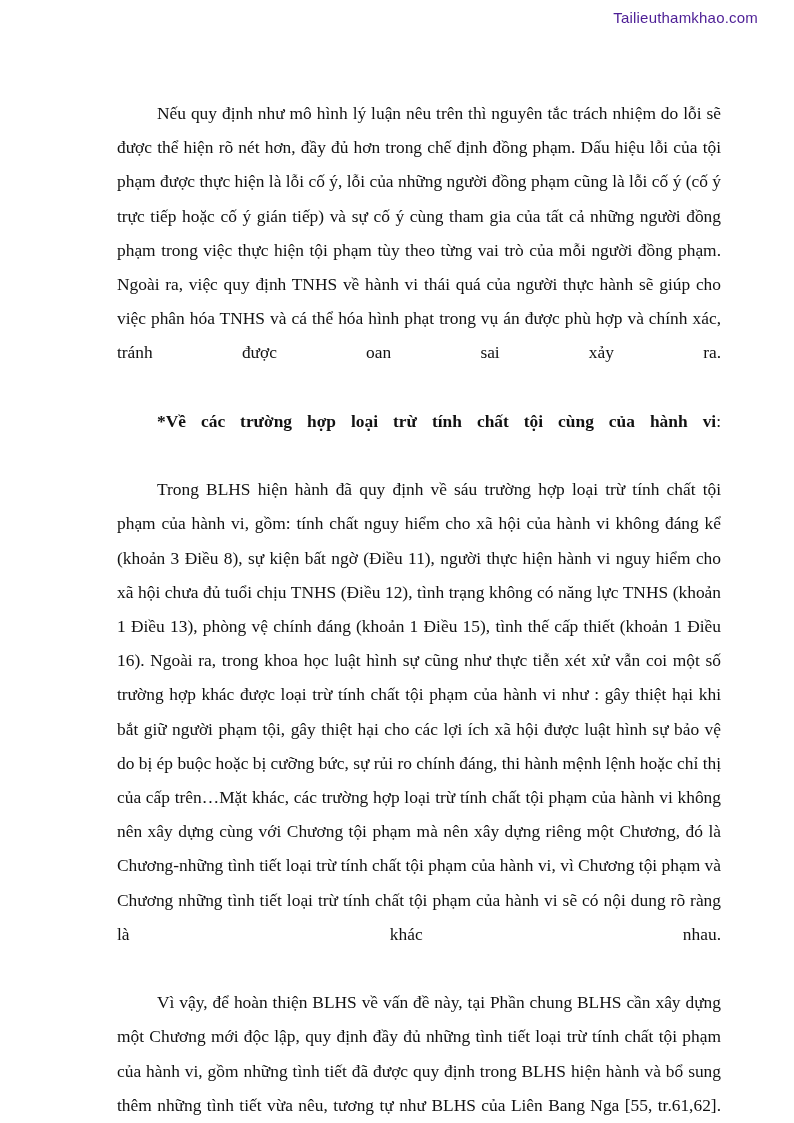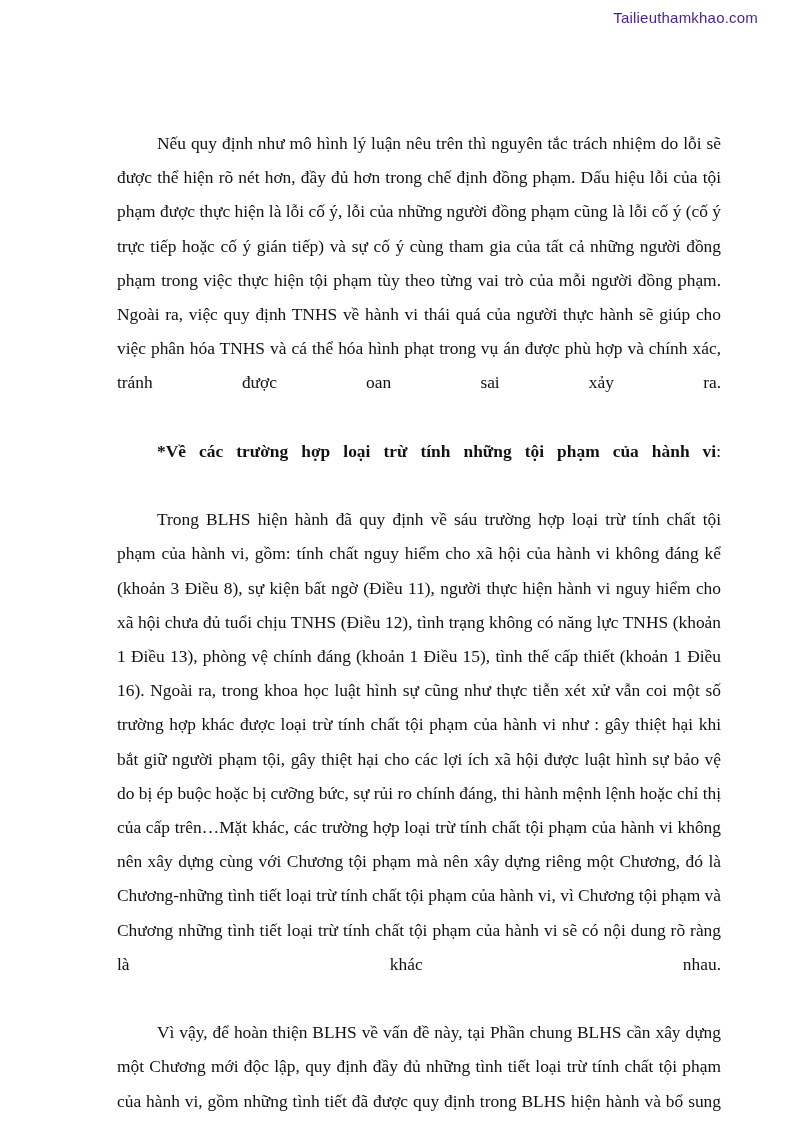--- a/index.html
+++ b/index.html
@@ -31,21 +31,20 @@
     user-select: none;
   }
 
   
   .page {
     position: absolute;
     left: 117px;
     top: 0;
     width: 604px;
     height: 819px;
-    margin-top: 30px;
   }
 
   .content {
     position: absolute;
     top: 96px;
     left: 0;
     width: 604px;
   }
 
   p.para {
@@ -89,21 +88,21 @@
 <body>
 
 <div class="watermark">Tailieuthamkhao.com</div>
 
 <div class="page">
 
   <div class="content">
 
     <p class="para">Nếu quy định như mô hình lý luận nêu trên thì nguyên tắc trách nhiệm do lỗi sẽ được thể hiện rõ nét hơn, đầy đủ hơn trong chế định đồng phạm. Dấu hiệu lỗi của tội phạm được thực hiện là lỗi cố ý, lỗi của những người đồng phạm cũng là lỗi cố ý (cố ý trực tiếp hoặc cố ý gián tiếp) và sự cố ý cùng tham gia của tất cả những người đồng phạm trong việc thực hiện tội phạm tùy theo từng vai trò của mỗi người đồng phạm. Ngoài ra, việc quy định TNHS về hành vi thái quá của người thực hành sẽ giúp cho việc phân hóa TNHS và cá thể hóa hình phạt trong vụ án được phù hợp và chính xác, tránh được oan sai xảy ra.</p>
 
-    <p class="para heading-line"><span class="b">*Về các trường hợp loại trừ tính những tội phạm của hành vi</span><span>:</span></p>
+    <p class="para heading-line"><span class="b">*Về các trường hợp loại trừ tính chất tội cùng của hành vi</span><span>:</span></p>
 
     <p class="para">Trong BLHS hiện hành đã quy định về sáu trường hợp loại trừ tính chất tội phạm của hành vi, gồm: tính chất nguy hiểm cho xã hội của hành vi không đáng kể (khoản 3 Điều 8), sự kiện bất ngờ (Điều 11), người thực hiện hành vi nguy hiểm cho xã hội chưa đủ tuổi chịu TNHS (Điều 12), tình trạng không có năng lực TNHS (khoản 1 Điều 13), phòng vệ chính đáng (khoản 1 Điều 15), tình thế cấp thiết (khoản 1 Điều 16). Ngoài ra, trong khoa học luật hình sự cũng như thực tiễn xét xử vẫn coi một số trường hợp khác được loại trừ tính chất tội phạm của hành vi như : gây thiệt hại khi bắt giữ người phạm tội, gây thiệt hại cho các lợi ích xã hội được luật hình sự bảo vệ do bị ép buộc hoặc bị cưỡng bức, sự rủi ro chính đáng, thi hành mệnh lệnh hoặc chỉ thị của cấp trên…Mặt khác, các trường hợp loại trừ tính chất tội phạm của hành vi không nên xây dựng cùng với Chương tội phạm mà nên xây dựng riêng một Chương, đó là Chương-những tình tiết loại trừ tính chất tội phạm của hành vi, vì Chương tội phạm và Chương những tình tiết loại trừ tính chất tội phạm của hành vi sẽ có nội dung rõ ràng là khác nhau.</p>
 
     <p class="para">Vì vậy, để hoàn thiện BLHS về vấn đề này, tại Phần chung BLHS cần xây dựng một Chương mới độc lập, quy định đầy đủ những tình tiết loại trừ tính chất tội phạm của hành vi, gồm những tình tiết đã được quy định trong BLHS hiện hành và bổ sung thêm những tình tiết vừa nêu, tương tự như BLHS của Liên Bang Nga [55, tr.61,62].</p>
 
   </div>
 
 
 </div>
 

